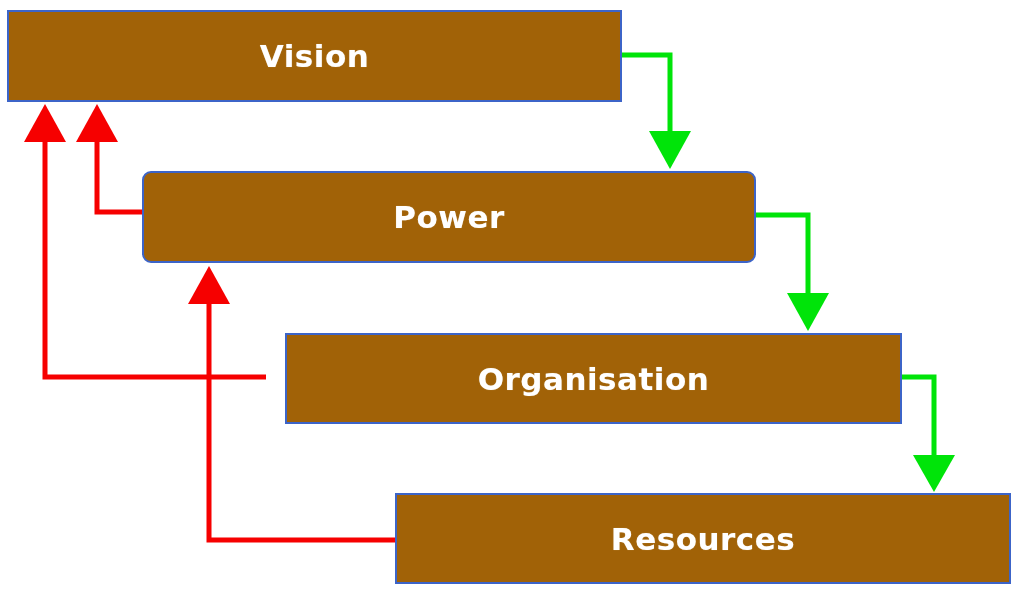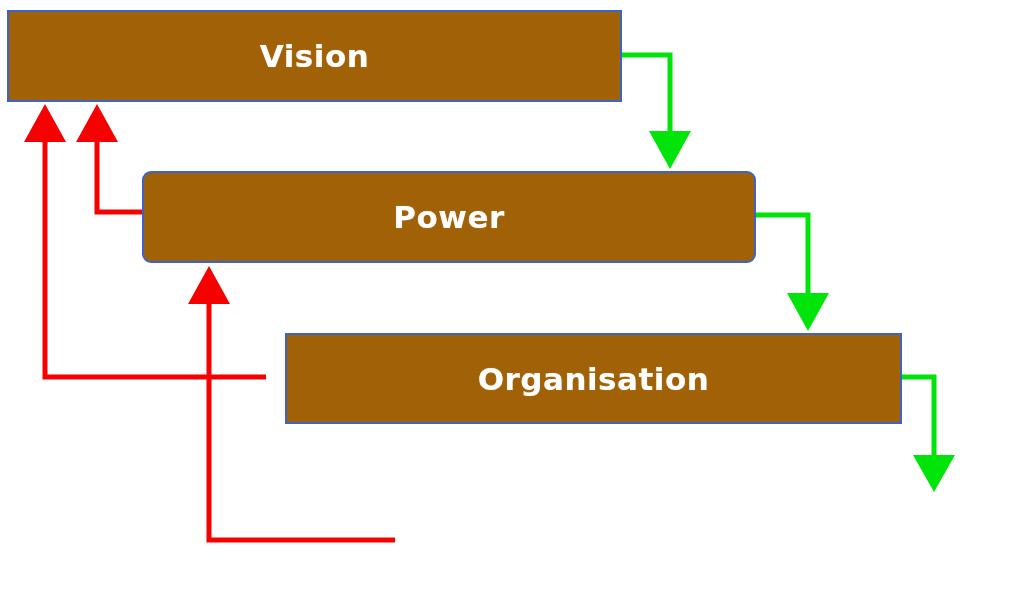--- a/index.html
+++ b/index.html
@@ -79,14 +79,15 @@
       <polygon points="188,304 230,304 209,266" fill="#f60000"></polygon>
     </g>
   </svg>
 
   <div class="node" id="node-vision">Vision</div>
 
   <div class="node" id="node-power">Power</div>
 
   <div class="node" id="node-organisation">Organisation</div>
 
+  <div class="node" id="node-resources">Resources</div>
 
 </div>
 
 </body></html>

